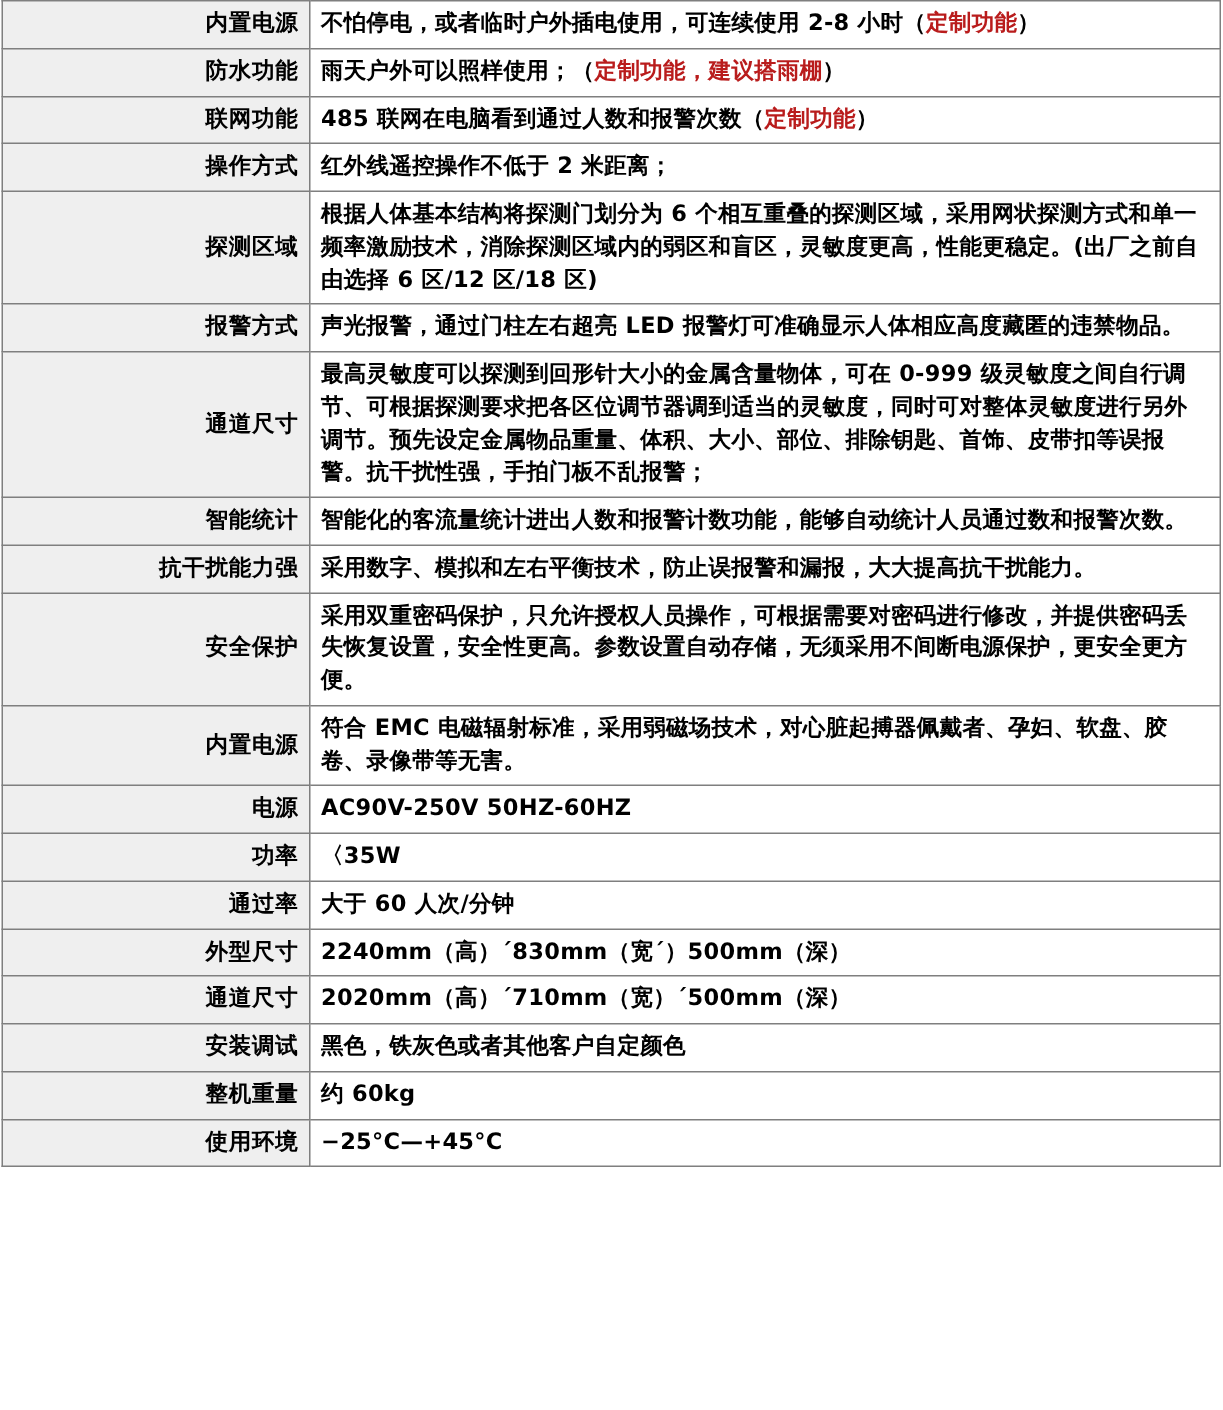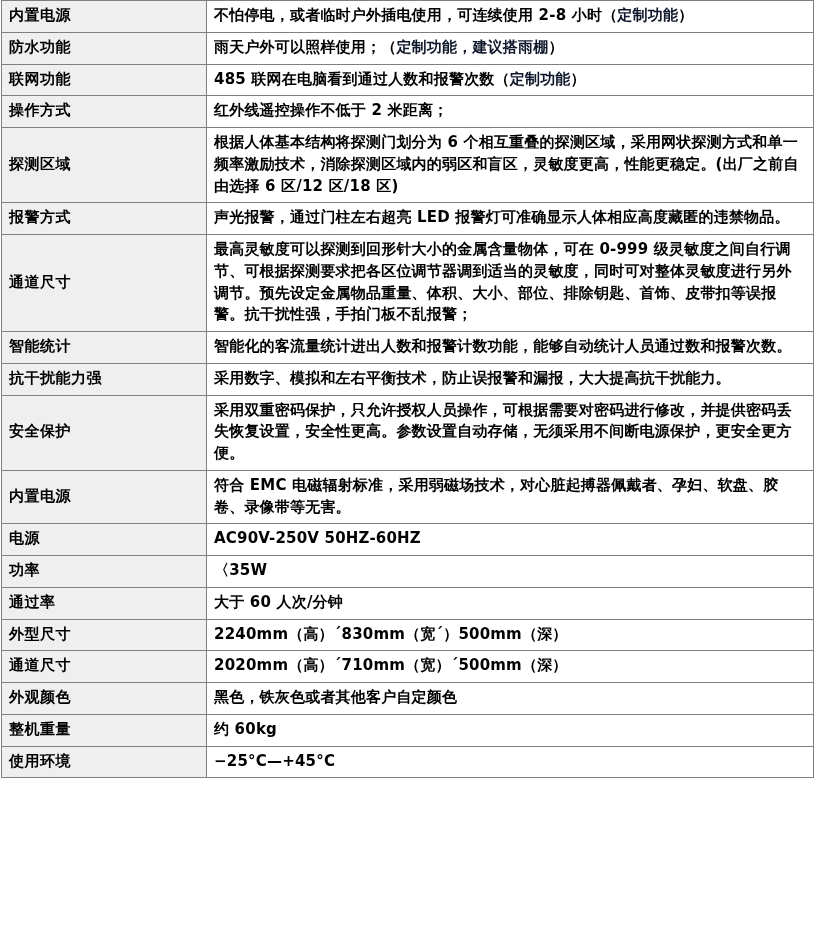--- a/index.html
+++ b/index.html
@@ -24,30 +24,31 @@
     padding: 4px 7px 5px 7px;
     line-height: 1.45;
   }
   td.label-cell {
     width: 190px;
     background: #efefef;
     font-size: 15px;
     font-weight: bold;
     color: #000000;
     letter-spacing: 0.5px;
+    text-align: right;
   }
   td.value-cell {
     background: #ffffff;
     font-size: 15px;
     font-weight: bold;
     color: #000000;
     letter-spacing: 0.2px;
   }
   .hl {
-    color: #0f172a;
+    color: #b91c1c;
   }
 </style>
 </head>
 <body>
 
 <table id="spec-table">
   <tbody>
       <tr>
         <td class="label-cell">内置电源</td>
         <td class="value-cell"><span>不怕停电，或者临时户外插电使用，可连续使用 2-8 小时（</span><span class="hl">定制功能</span><span>）</span></td>
@@ -106,21 +107,21 @@
       </tr>
       <tr>
         <td class="label-cell">外型尺寸</td>
         <td class="value-cell"><span>2240mm（高）´830mm（宽´）500mm（深）</span></td>
       </tr>
       <tr>
         <td class="label-cell">通道尺寸</td>
         <td class="value-cell"><span>2020mm（高）´710mm（宽）´500mm（深）</span></td>
       </tr>
       <tr>
-        <td class="label-cell">外观颜色</td>
+        <td class="label-cell">安装调试</td>
         <td class="value-cell"><span>黑色，铁灰色或者其他客户自定颜色</span></td>
       </tr>
       <tr>
         <td class="label-cell">整机重量</td>
         <td class="value-cell"><span>约 60kg</span></td>
       </tr>
       <tr>
         <td class="label-cell">使用环境</td>
         <td class="value-cell"><span>−25°C—+45°C</span></td>
       </tr>

